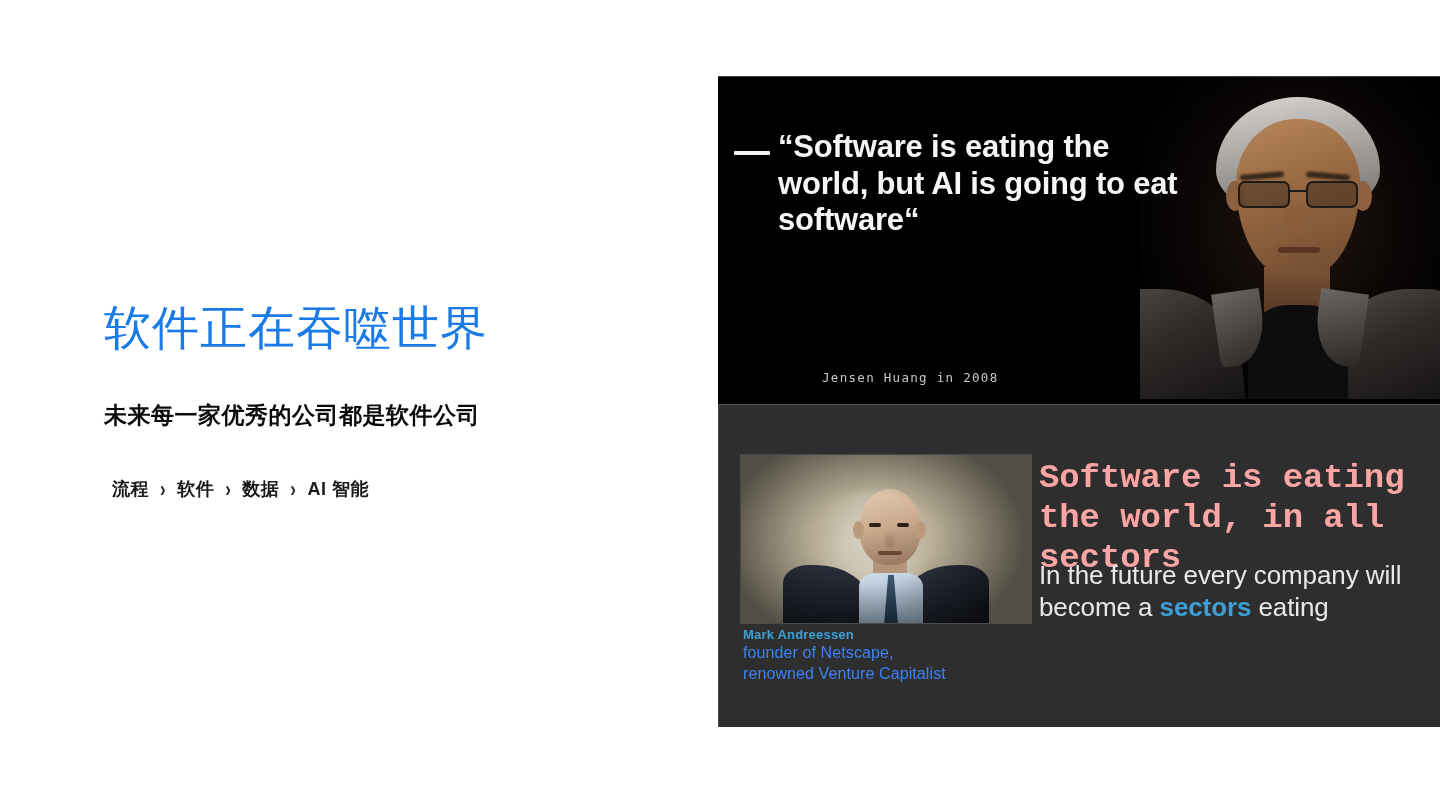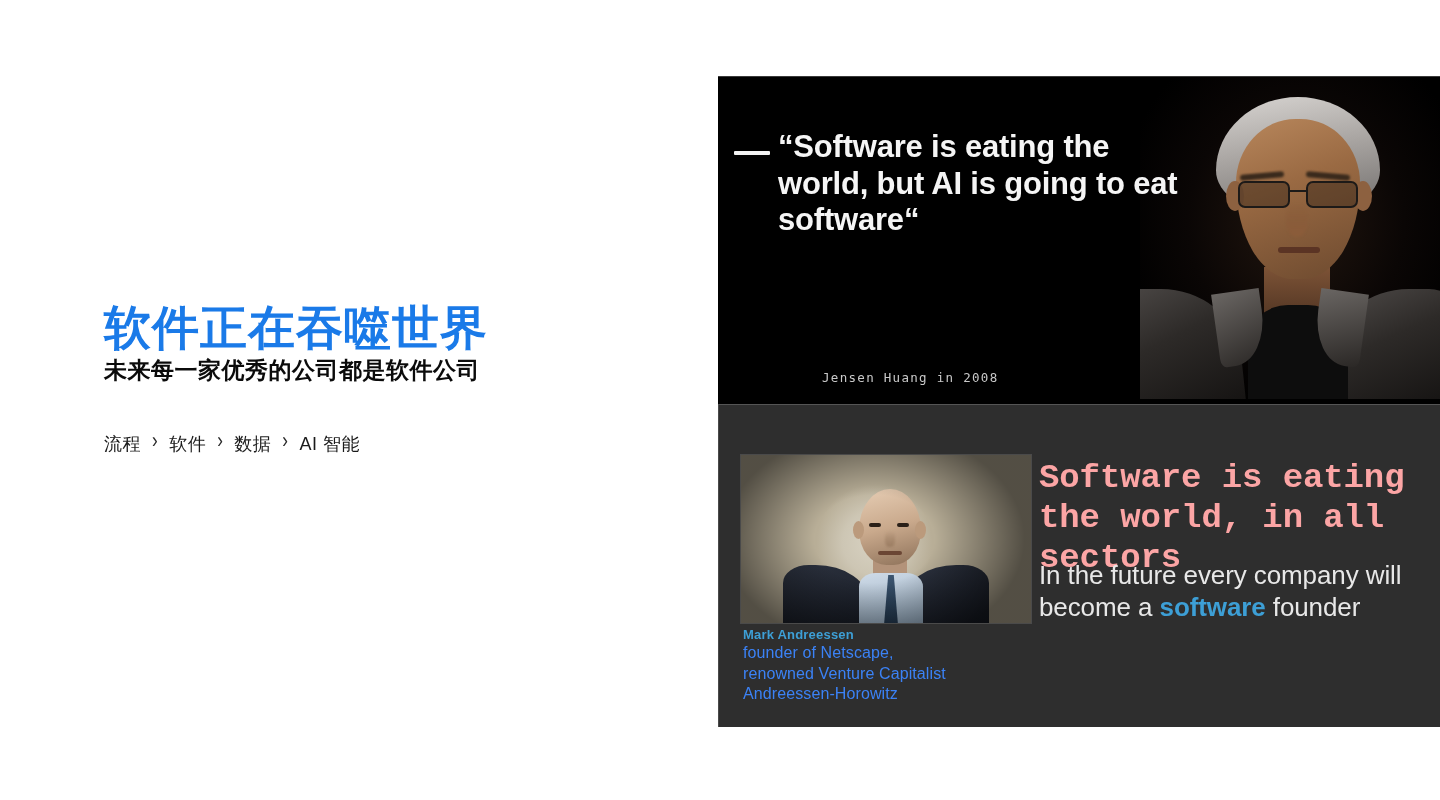--- a/index.html
+++ b/index.html
@@ -21,41 +21,43 @@
   
   .left-col {
     position: absolute;
     left: 104px;
     top: 300px;
     width: 600px;
   }
   .slide-title {
     font-size: 47px;
     line-height: 1.18;
-    font-weight: 700;
+    font-weight: 400;
     color: #1a7ae8;
     letter-spacing: 1px;
     white-space: nowrap;
   }
   .slide-subtitle {
+    margin-top: 45px;
     font-size: 23px;
     font-weight: 700;
     color: #0b0b0b;
     letter-spacing: 0.5px;
     white-space: nowrap;
   }
   .breadcrumb {
     margin-top: 46px;
     font-size: 18px;
     color: #1a1a1a;
-    font-weight: 400;
+    font-weight: 700;
     letter-spacing: 0.5px;
     display: flex;
-    align-items: flex-start;
+    align-items: flex-end;
     white-space: nowrap;
+    margin-left: 8px;
   }
   .crumb { display: inline-block; }
   .crumb-sep {
     display: inline-block;
     margin: 0 11px;
     color: #2a2a2a;
     font-size: 17px;
     transform: scaleY(1.25);
   }
 
@@ -426,25 +428,24 @@
       <div class="a-eye-r"></div>
       <div class="a-nose"></div>
       <div class="a-mouth"></div>
       <div class="a-vign"></div>
     </div>
 
     <div class="a-caption">
       <div class="a-name">Mark Andreessen</div>
       <div class="a-role">founder of Netscape,</div>
       <div class="a-role">renowned Venture Capitalist</div>
-      <div class="a-role">Andreessen-Horowitz</div>
     </div>
 
     <div class="bp-headline">Software is eating the world, in all sectors</div>
 
     <div class="bp-body">
-      <span>In the future every company will become a </span><span class="hl">software</span><span> founder</span>
+      <span>In the future every company will become a </span><span class="hl">sectors</span><span> eating</span>
     </div>
 
   </div>
 
 
 </div>
 
 </body></html>

